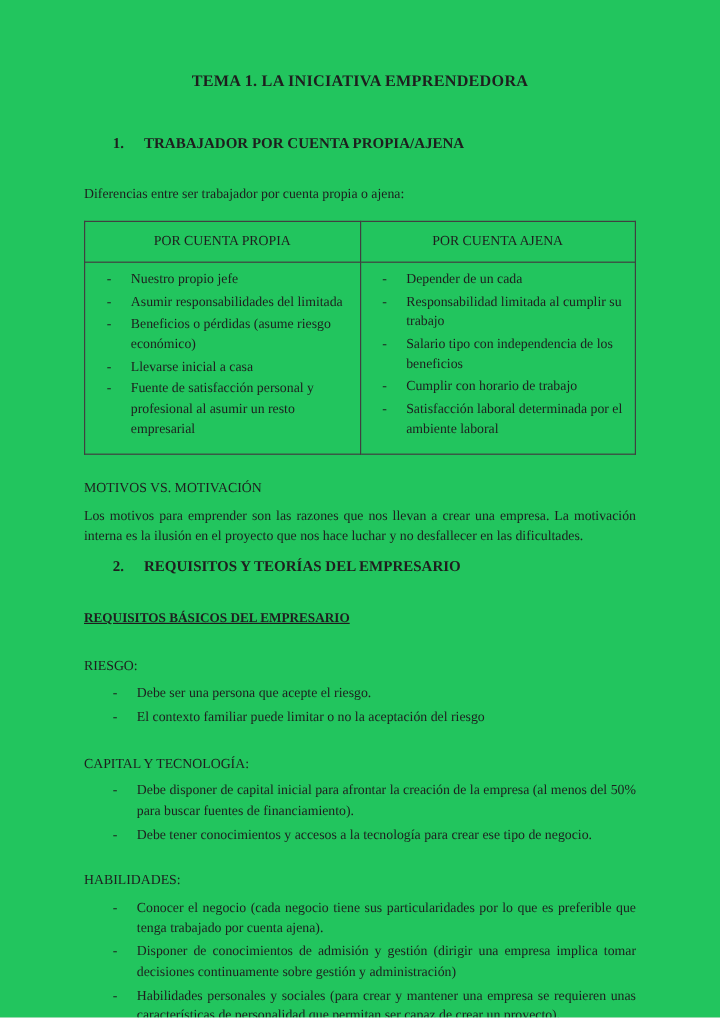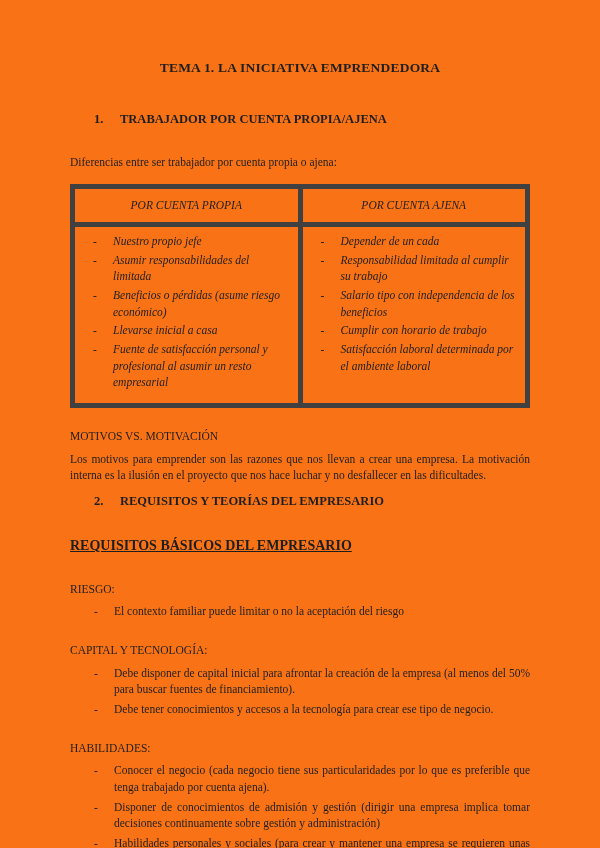--- a/index.html
+++ b/index.html
@@ -1,20 +1,20 @@
 <!DOCTYPE html>
 <html><head>
 <meta charset="utf-8">
 <style>
   html, body { margin: 0; padding: 0; background: #e9e9e9; }
   .page {
     width: 600px;
     height: 848px;
     margin: 0 auto;
-    background: #f97316;
+    background: #22c55e;
     box-sizing: border-box;
     padding: 58px 70px 40px 70px;
     font-family: "Liberation Serif", "DejaVu Serif", serif;
     color: #1e1e1e;
     font-size: 11.5px;
     line-height: 1.45;
     overflow: hidden;
   }
 
   .doc-title {
@@ -35,24 +35,23 @@
   .num-heading .num { width: 26px; flex: 0 0 26px; }
 
   .intro { margin: 0 0 14px 0; }
 
   table.cmp {
     width: 100%;
     border-collapse: collapse;
     margin: 0 0 20px 0;
   }
   table.cmp th, table.cmp td {
-    border: 5px solid #404040;
+    border: 1px solid #404040;
     width: 50%;
     vertical-align: top;
-    font-style: italic;
   }
   table.cmp th {
     font-weight: normal;
     text-align: center;
     padding: 8px 4px;
     font-size: 11.5px;
   }
   table.cmp td { padding: 6px 8px 10px 0; margin-left: 30px; }
 
   ul.dash { list-style: none; margin: 0; padding: 0; }
@@ -73,21 +72,21 @@
 
   .para {
     margin: 0 0 8px 0;
     text-align: justify;
   }
 
   .sub-heading {
     font-weight: bold;
     text-decoration: underline;
     margin: 0 0 24px 0;
-    font-size: 14px;
+    font-size: 11px;
   }
 
   ul.dash.body-list { margin: 0 0 22px 0; }
   ul.dash.body-list li {
     padding-left: 44px;
     text-align: justify;
     margin-bottom: 3px;
   }
   ul.dash.body-list li::before { left: 24px; }
 </style>
@@ -141,20 +140,21 @@
 
   <div class="num-heading">
     <span class="num">2.</span>
     <span>REQUISITOS Y TEORÍAS DEL EMPRESARIO</span>
   </div>
 
   <p class="sub-heading">REQUISITOS BÁSICOS DEL EMPRESARIO</p>
 
   <p class="caps-label">RIESGO:</p>
   <ul class="dash body-list">
+    <li>Debe ser una persona que acepte el riesgo.</li>
     <li>El contexto familiar puede limitar o no la aceptación del riesgo</li>
   </ul>
 
   <p class="caps-label">CAPITAL Y TECNOLOGÍA:</p>
   <ul class="dash body-list">
     <li>Debe disponer de capital inicial para afrontar la creación de la empresa (al menos del 50% para buscar fuentes de financiamiento).</li>
     <li>Debe tener conocimientos y accesos a la tecnología para crear ese tipo de negocio.</li>
   </ul>
 
   <p class="caps-label">HABILIDADES:</p>

